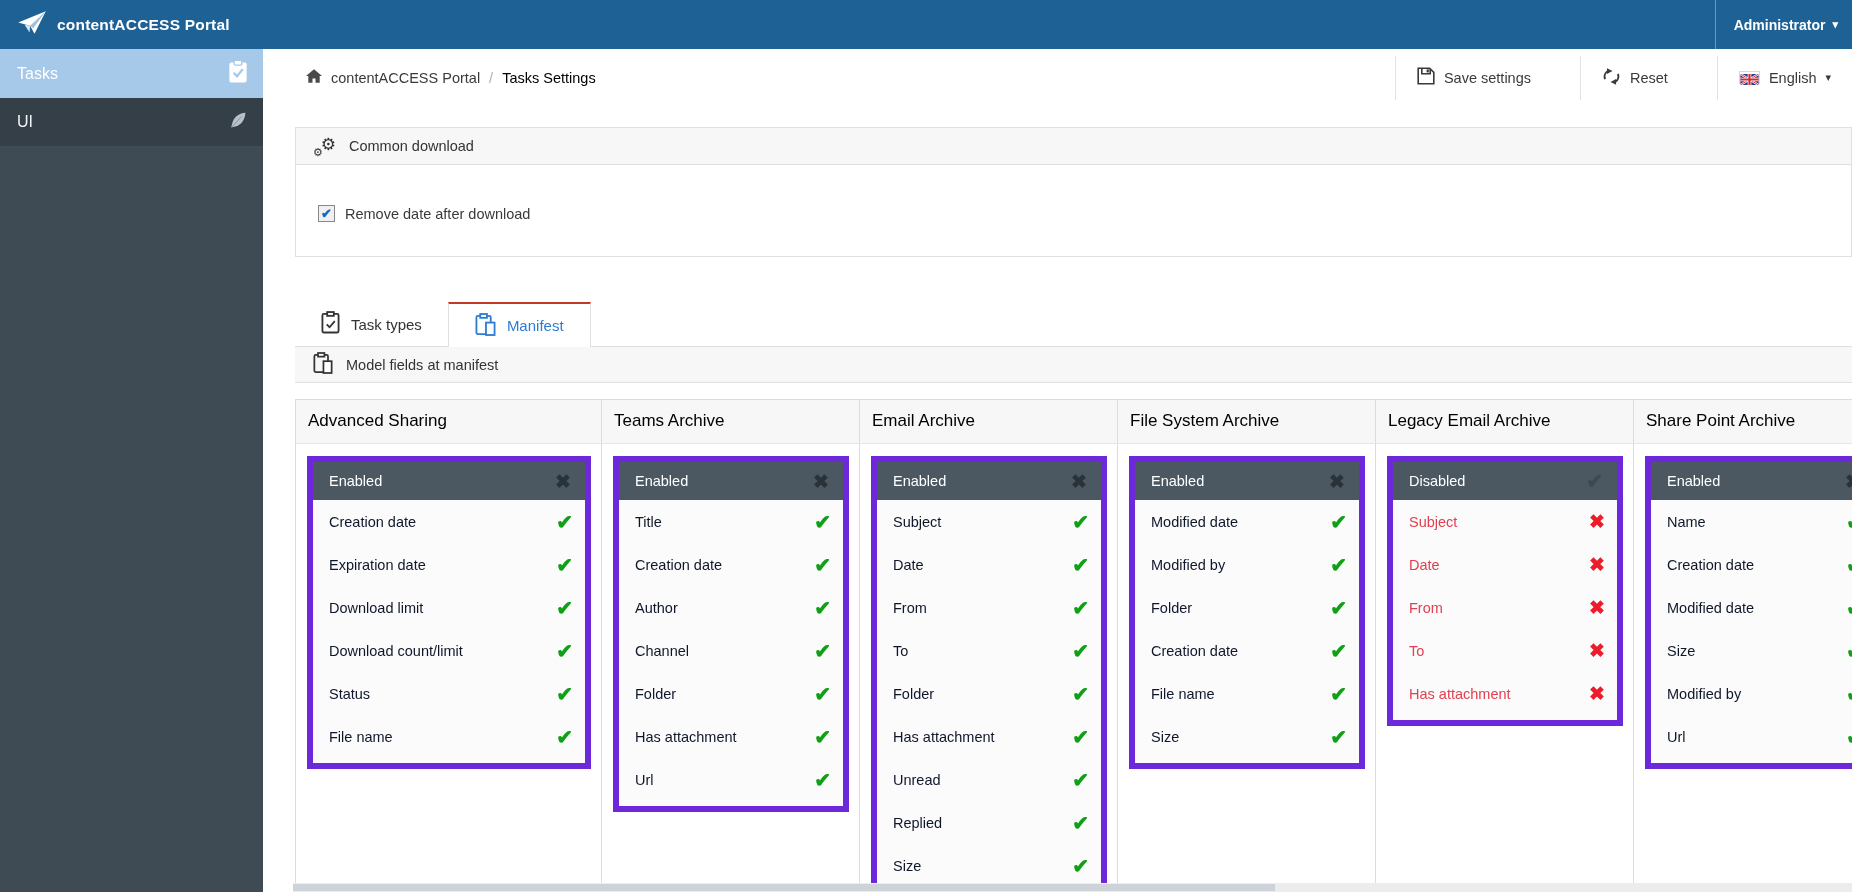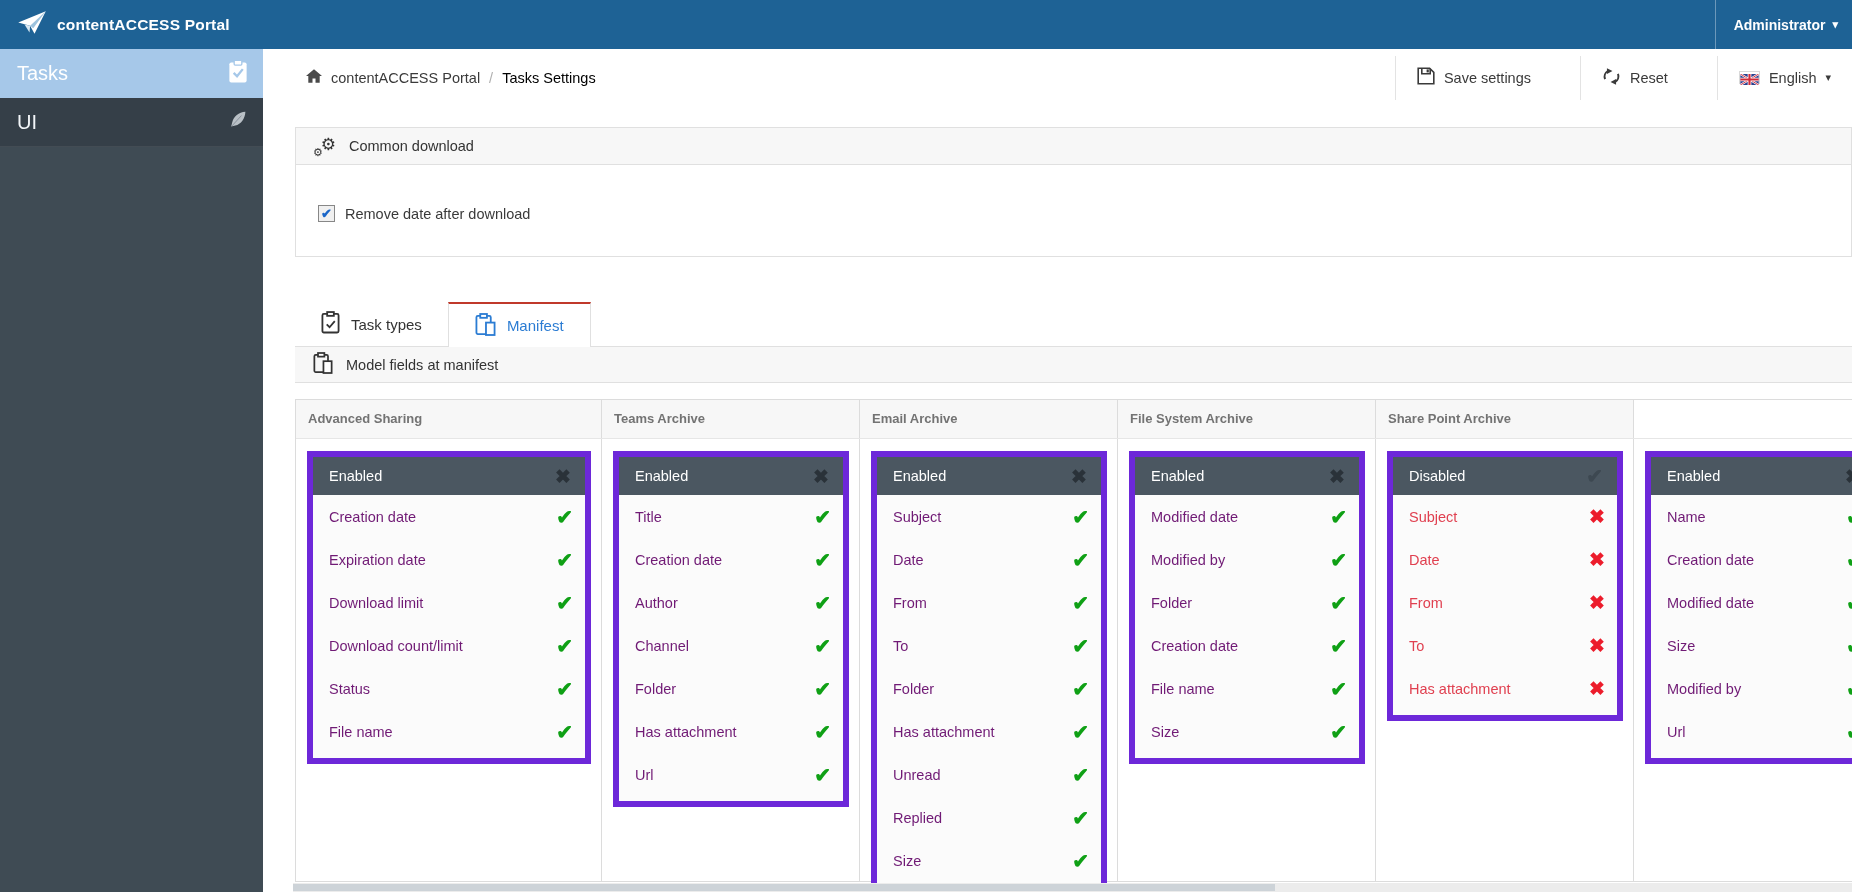--- a/index.html
+++ b/index.html
@@ -13,21 +13,21 @@
   .brand-label { color:#fff; font-size:15.5px; font-weight:bold; letter-spacing:.2px; }
   .admin { position:absolute; right:0; top:0; height:49px; width:137px;
            border-left:1px solid rgba(255,255,255,.35); display:flex; align-items:center;
            justify-content:flex-end; padding-right:14px; color:#fff; font-weight:bold;
            font-size:14px; gap:7px; cursor:pointer; }
   .caret { font-size:11px; line-height:1; }
 
   
   .sidebar { position:absolute; top:49px; left:0; bottom:0; width:263px; background:#3f4b54; }
   .side-item { height:49px; display:flex; align-items:center; justify-content:space-between;
-               padding:0 15px 0 17px; font-size:20px; color:#f2f6f9; cursor:pointer; }
+               padding:0 15px 0 17px; font-size:16px; color:#f2f6f9; cursor:pointer; }
   .side-item.active { background:#a6c8e9; color:#fff; }
   .side-item.dark { background:#353f48; border-bottom:1px solid rgba(255,255,255,.07); }
 
   
   .main { position:absolute; top:49px; left:263px; right:0; bottom:0; background:#fff; overflow:hidden; }
 
   .crumb-row { height:57px; display:flex; align-items:center; justify-content:space-between; }
   .crumbs { display:flex; align-items:center; gap:9px; padding-left:43px; font-size:14.5px; }
   .crumb-root { color:#3a3a3a; cursor:pointer; }
   .crumb-sep { color:#b0b0b0; }
@@ -62,34 +62,34 @@
   .tab.active { background:#fff; border:1px solid #e0e0e0; border-top:2px solid #c0392b;
                 border-bottom:none; margin-bottom:-1px; color:#2b7cd3; }
 
   .panel-head { margin-left:32px; border-top:1px solid #e0e0e0; }
 
   
   .arch-table { margin:16px 0 0 32px; width:1596px; border:1px solid #dcdcdc; }
   .t-row { display:flex; }
   .t-cell { width:258px; flex:0 0 auto; border-right:1px solid #dcdcdc; }
   .t-cell.first { width:306px; }
-  .head-row .t-cell { background:#f7f7f7; font-weight:bold; font-size:13px; color:#737373;
+  .head-row .t-cell { background:#f7f7f7; font-weight:normal; font-size:17px; color:#000000;
                       padding:11px 10px 12px 12px; }
   .body-row { height:443px; border-top:1px solid #e6e6e6; }
   .body-row .t-cell { padding:12px 10px 0 11px; background:#fff; }
 
   .card { border:6px solid #6d28d9; background:#fbfbfb; padding-bottom:5px; }
   .card-head { height:38px; background:#4b5761; display:flex; justify-content:space-between;
                align-items:center; padding:0 14px 0 16px; color:#fff; font-size:14.5px;
                cursor:pointer; }
   .state-icon { font-size:19px; font-weight:bold; color:#2a3239; line-height:1; }
   .state-icon.check { color:#3d4851; font-size:20px; }
   .field-row { height:43px; display:flex; justify-content:space-between; align-items:center;
                padding:0 12px 0 16px; font-size:14.5px; cursor:pointer; }
-  .field-row.enabled .field-label { color:#701a75; }
+  .field-row.enabled .field-label { color:#0f172a; }
   .field-row.enabled .status { color:#0fa015; font-size:20px; font-weight:bold; }
   .field-row.disabled .field-label { color:#e04050; }
   .field-row.disabled .status { color:#ec1c2b; font-size:19px; font-weight:bold; }
 
   
   .hscroll { position:absolute; left:30px; right:0; bottom:0; height:9px; background:#ececec; }
   .hscroll-thumb { position:absolute; left:0; top:1px; bottom:1px; width:63%; background:#cdd3d8; }
 </style>
 </head>
 <body>
@@ -237,20 +237,21 @@
     </span>
     <span>Model fields at manifest</span>
   </div>
 
   <div class="arch-table">
     <div class="t-row head-row">
         <div class="t-cell first">Advanced Sharing</div>
         <div class="t-cell">Teams Archive</div>
         <div class="t-cell">Email Archive</div>
         <div class="t-cell">File System Archive</div>
+        <div class="t-cell">Legacy Email Archive</div>
         <div class="t-cell">Share Point Archive</div>
       </div>
     <div class="t-row body-row">
         <div class="t-cell first">
           <div class="card">
             <div class="card-head">
               <span class="state-label">Enabled</span>
               <span class="state-icon">✖</span>
             </div>
             <div class="field-row enabled">

